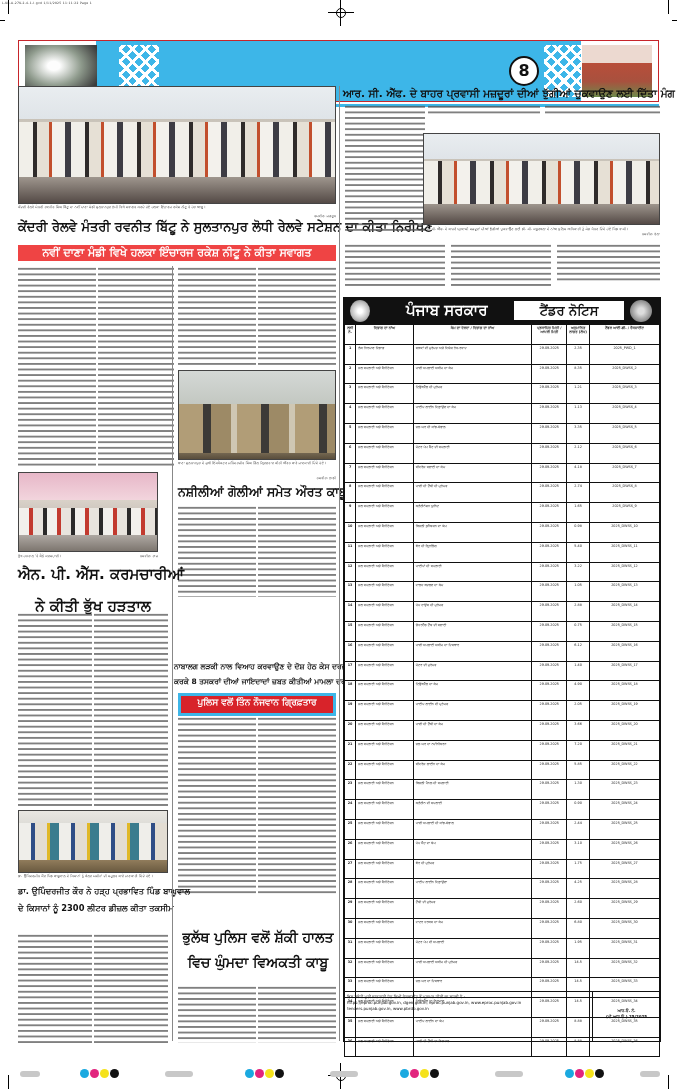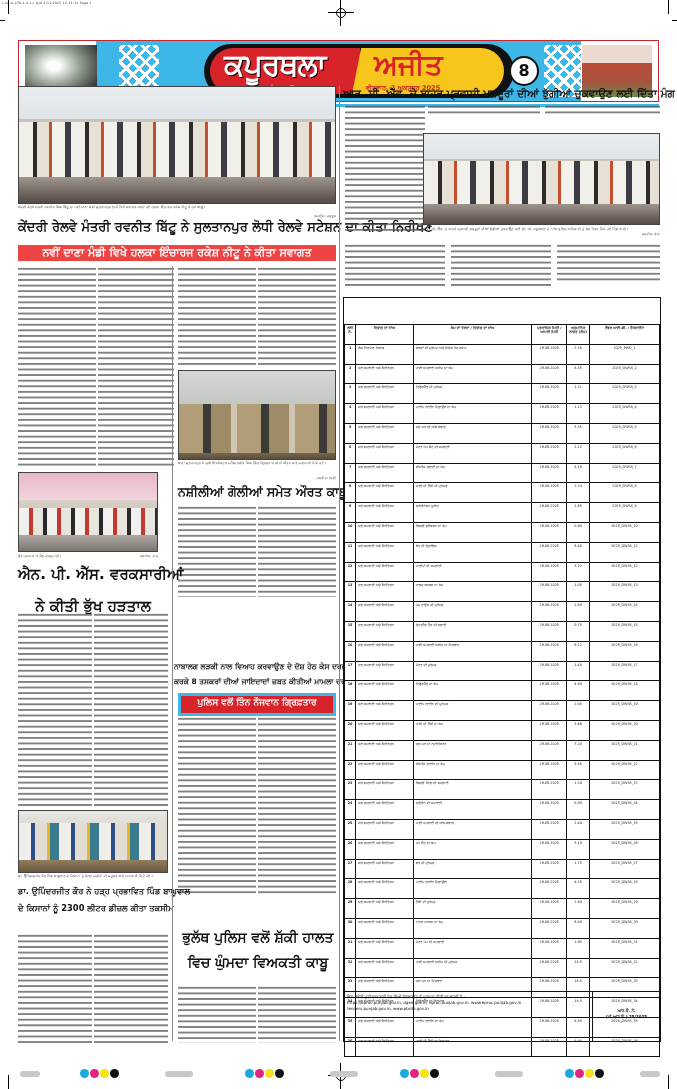--- a/index.html
+++ b/index.html
@@ -74,28 +74,20 @@
 <div class="crop" style="left:0;top:20px;width:5px;height:1px"></div>
 <div class="crop" style="left:672px;top:20px;width:5px;height:1px"></div>
 <div class="crop" style="left:8px;top:1075px;width:1px;height:14px"></div>
 <div class="crop" style="left:668px;top:1075px;width:1px;height:14px"></div>
 
 <header class="mast">
   <div class="band"></div>
   <div class="img1"></div>
   <div class="diam" style="left:100px"></div>
   <div class="diam" style="left:525px"></div>
-  <div class="oval">
-    <div class="red"></div>
-    <div class="yel"></div>
-    <div class="t1">ਕਪੂਰਥਲਾ</div>
-    <div class="t2">ਅਜੀਤ</div>
-    <div class="sub1">ਜਲੰਧਰ, ਸ਼ਨਿੱਚਰਵਾਰ</div>
-    <div class="sub2">ਵੀਰਵਾਰ, 2 ਅਕਤੂਬਰ 2025</div>
-  </div>
   <div class="pg">8</div>
   <div class="img2"></div>
 </header>
 <div class="rule"></div>
 
 <div class="photo crowd" style="left:18px;top:86px;width:318px;height:118px"></div>
 <div class="cap" style="left:18px;top:205px;width:300px">ਕੇਂਦਰੀ ਰੇਲਵੇ ਮੰਤਰੀ ਰਵਨੀਤ ਸਿੰਘ ਬਿੱਟੂ ਦਾ ਨਵੀਂ ਦਾਣਾ ਮੰਡੀ ਸੁਲਤਾਨਪੁਰ ਲੋਧੀ ਵਿਖੇ ਸਵਾਗਤ ਕਰਦੇ ਹੋਏ ਹਲਕਾ ਇੰਚਾਰਜ ਰਕੇਸ਼ ਨੀਟੂ ਤੇ ਹੋਰ ਆਗੂ।</div>
 <div class="cap" style="left:300px;top:214px;width:36px;text-align:right">ਤਸਵੀਰ: ਜਗਰੂਪ</div>
 <div class="hl" style="left:18px;top:220px;width:318px;font-size:13px">ਕੇਂਦਰੀ ਰੇਲਵੇ ਮੰਤਰੀ ਰਵਨੀਤ ਬਿੱਟੂ ਨੇ ਸੁਲਤਾਨਪੁਰ ਲੋਧੀ ਰੇਲਵੇ ਸਟੇਸ਼ਨ ਦਾ ਕੀਤਾ ਨਿਰੀਖਣ</div>
 <div class="hl red" style="left:18px;top:245px;width:318px;height:16px;font-size:11px;line-height:16px">ਨਵੀਂ ਦਾਣਾ ਮੰਡੀ ਵਿਖੇ ਹਲਕਾ ਇੰਚਾਰਜ ਰਕੇਸ਼ ਨੀਟੂ ਨੇ ਕੀਤਾ ਸਵਾਗਤ</div>
@@ -107,21 +99,21 @@
 <div class="photo police" style="left:178px;top:370px;width:158px;height:90px"></div>
 <div class="cap" style="left:178px;top:461px;width:158px">ਥਾਣਾ ਸੁਲਤਾਨਪੁਰ ਦੇ ਮੁਖੀ ਇੰਸਪੈਕਟਰ ਜਤਿੰਦਰਜੀਤ ਸਿੰਘ ਗਿੱਲ ਗ੍ਰਿਫ਼ਤਾਰ ਕੀਤੀ ਔਰਤ ਬਾਰੇ ਜਾਣਕਾਰੀ ਦਿੰਦੇ ਹੋਏ।</div>
 <div class="cap" style="left:300px;top:476px;width:36px;text-align:right">ਤਸਵੀਰ: ਲਾਡੀ</div>
 <div class="hl" style="left:178px;top:485px;width:158px;font-size:12.5px">ਨਸ਼ੀਲੀਆਂ ਗੋਲੀਆਂ ਸਮੇਤ ਔਰਤ ਕਾਬੂ</div>
 <div class="txt" style="left:178px;top:505px;width:78px;height:92px"></div>
 <div class="txt" style="left:258px;top:505px;width:78px;height:92px"></div>
 
 <div class="photo pink" style="left:18px;top:472px;width:140px;height:80px"></div>
 <div class="cap" style="left:18px;top:554px;width:100px">ਭੁੱਖ ਹੜਤਾਲ 'ਤੇ ਬੈਠੇ ਕਰਮਚਾਰੀ।</div>
 <div class="cap" style="left:120px;top:554px;width:38px;text-align:right">ਤਸਵੀਰ: ਰਾਜ</div>
-<div class="hl" style="left:18px;top:566px;width:150px;font-size:15px">ਐਨ. ਪੀ. ਐੱਸ. ਵਰਕਸਾਰੀਆਂ</div>
+<div class="hl" style="left:18px;top:566px;width:150px;font-size:15px">ਐਨ. ਪੀ. ਐੱਸ. ਕਰਮਚਾਰੀਆਂ</div>
 <div class="hl" style="left:18px;top:598px;width:150px;font-size:15px">ਨੇ ਕੀਤੀ ਭੁੱਖ ਹੜਤਾਲ</div>
 <div class="txt" style="left:18px;top:612px;width:74px;height:195px"></div>
 <div class="txt" style="left:94px;top:612px;width:74px;height:195px"></div>
 
 <div class="hl" style="left:174px;top:663px;width:168px;font-size:7.5px">ਨਾਬਾਲਗ ਲੜਕੀ ਨਾਲ ਵਿਆਹ ਕਰਵਾਉਣ ਦੇ ਦੋਸ਼ ਹੇਠ ਕੇਸ ਦਰਜ</div>
 <div class="hl" style="left:174px;top:678px;width:168px;font-size:7.5px">ਕਰਕੇ 8 ਤਸਕਰਾਂ ਦੀਆਂ ਜਾਇਦਾਦਾਂ ਜ਼ਬਤ ਕੀਤੀਆਂ ਮਾਮਲਾ ਦਰਜ</div>
 <div class="hl boxed" style="left:178px;top:693px;width:158px;height:23px;font-size:9px;line-height:13px">ਪੁਲਿਸ ਵਲੋਂ ਤਿੰਨ ਨੌਜਵਾਨ ਗ੍ਰਿਫ਼ਤਾਰ</div>
 <div class="txt" style="left:178px;top:716px;width:78px;height:180px"></div>
 <div class="txt" style="left:258px;top:716px;width:78px;height:180px"></div>
 
@@ -145,20 +137,26 @@
 <div class="txt" style="left:428px;top:104px;width:112px;height:12px"></div>
 <div class="txt" style="left:545px;top:104px;width:115px;height:12px"></div>
 <div class="photo crowd" style="left:423px;top:133px;width:237px;height:92px"></div>
 <div class="cap" style="left:423px;top:227px;width:237px">ਆਰ. ਸੀ. ਐੱਫ. ਦੇ ਬਾਹਰੋਂ ਪ੍ਰਵਾਸੀ ਮਜ਼ਦੂਰਾਂ ਦੀਆਂ ਝੁੱਗੀਆਂ ਚੁਕਵਾਉਣ ਲਈ ਡੀ. ਸੀ. ਕਪੂਰਥਲਾ ਦੇ ਨਾਂਅ ਪੁਲਿਸ ਅਧਿਕਾਰੀ ਨੂੰ ਮੰਗ ਪੱਤਰ ਦਿੰਦੇ ਹੋਏ ਪਿੰਡ ਵਾਸੀ।</div>
 <div class="cap" style="left:620px;top:232px;width:40px;text-align:right">ਤਸਵੀਰ: ਭੋਲਾ</div>
 <div class="txt" style="left:345px;top:243px;width:100px;height:46px"></div>
 <div class="txt" style="left:451px;top:243px;width:100px;height:46px"></div>
 <div class="txt" style="left:557px;top:243px;width:103px;height:40px"></div>
 
 <section class="tender">
+  <div class="th">
+    <div class="emb1"></div>
+    <div class="lbl1">ਪੰਜਾਬ ਸਰਕਾਰ</div>
+    <div class="lbl2">ਟੈਂਡਰ ਨੋਟਿਸ</div>
+    <div class="emb2"></div>
+  </div>
   <table class="tt">
     <thead>
       <tr>
         <th>ਲੜੀ ਨੰ.</th>
         <th style="width:56px">ਵਿਭਾਗ ਦਾ ਨਾਂਅ</th>
         <th style="width:115px">ਕੰਮ ਦਾ ਵੇਰਵਾ / ਵਿਭਾਗ ਦਾ ਨਾਂਅ</th>
         <th style="width:34px">ਪ੍ਰਕਾਸ਼ਿਤ ਮਿਤੀ / ਆਖਰੀ ਮਿਤੀ</th>
         <th style="width:22px">ਅਨੁਮਾਨਿਤ ਲਾਗਤ (ਲੱਖ)</th>
         <th style="width:68px">ਟੈਂਡਰ ਆਈ.ਡੀ. / ਵੈਬਸਾਈਟ</th>
       </tr>

